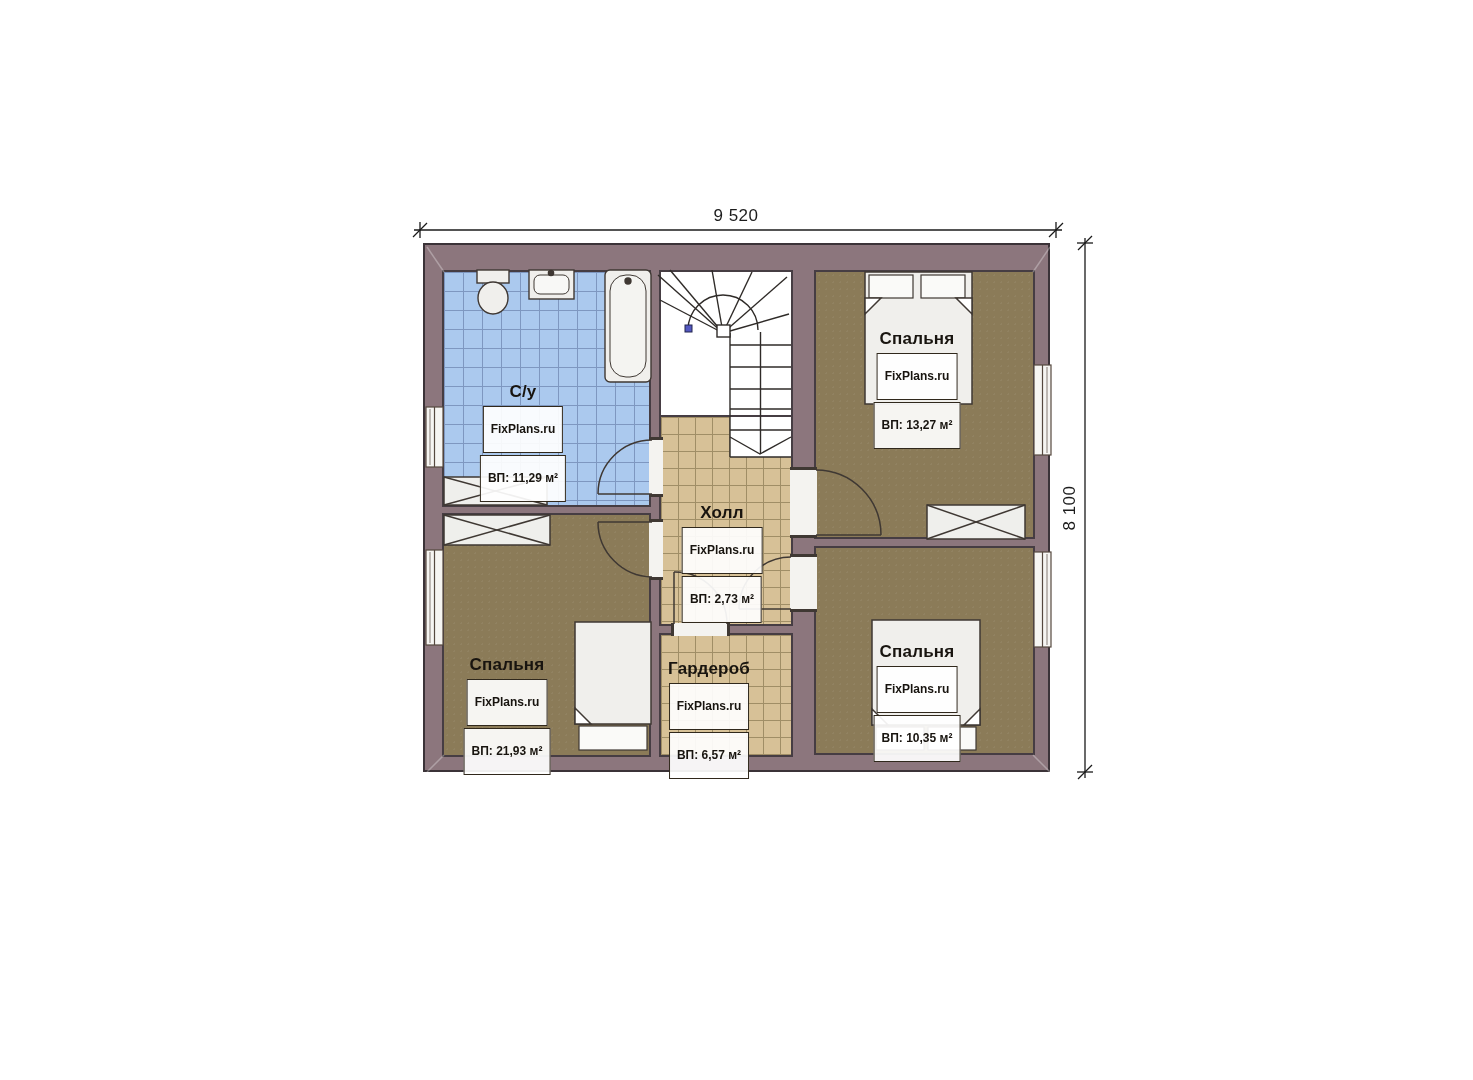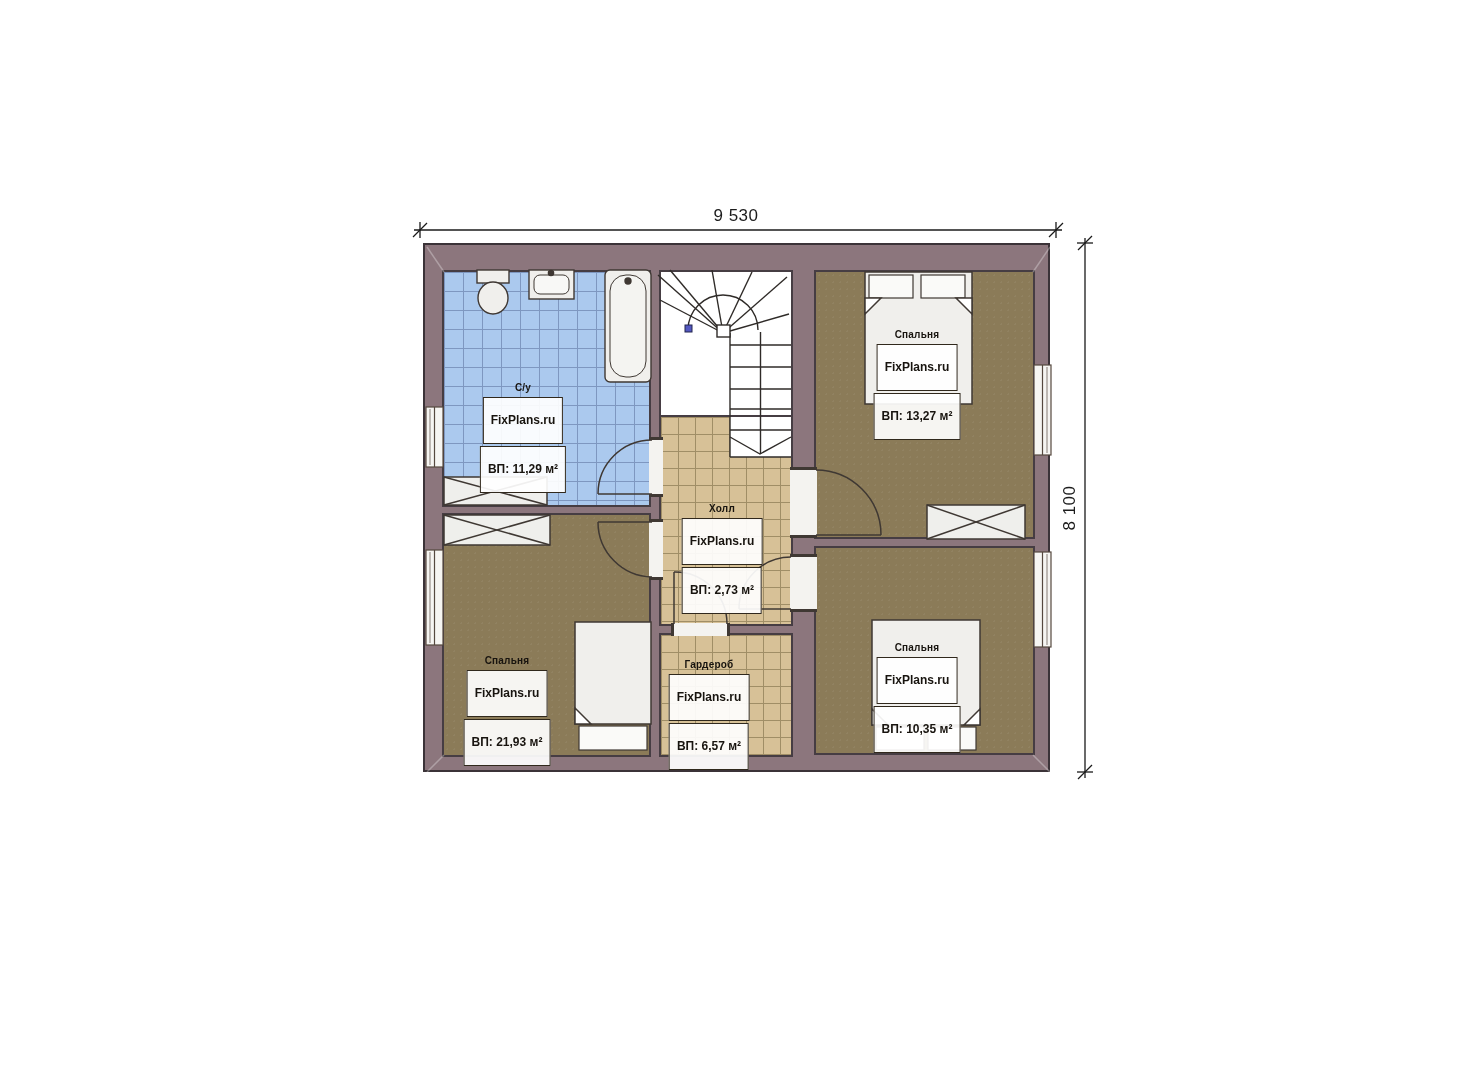--- a/index.html
+++ b/index.html
@@ -28,37 +28,37 @@
     background-image:radial-gradient(rgba(255,255,255,0.05) 1px,transparent 1px);
     background-size:7px 7px;}
   .white-floor{background:#ffffff;}
   .overlay{position:absolute;left:0;top:0;width:627px;height:529px;pointer-events:none;}
   .dim-svg{position:absolute;left:0;top:0;width:1473px;height:1080px;pointer-events:none;}
   .room-label{
     position:absolute;display:flex;flex-direction:column;align-items:center;
     transform:translateX(-50%);z-index:6;white-space:nowrap;
   }
   .room-name{
-    font-size:10px;font-weight:700;color:#18140f;margin-bottom:2px;letter-spacing:.2px;
+    font-size:17px;font-weight:700;color:#18140f;margin-bottom:2px;letter-spacing:.2px;
   }
   .label-box{
     border:1.5px solid #30281c;background:rgba(255,255,255,0.92);
     font-size:12px;font-weight:600;color:#18140f;
     padding:15px 7px;margin-top:2px;line-height:15px;
   }
   .dim-text{
     position:absolute;font-size:17px;color:#1c1c1c;text-align:center;
     letter-spacing:.5px;z-index:4;
   }
   .dim-right{transform:rotate(-90deg);}
 </style>
 </head>
 <body>
 
-<div class="dim-text" style="left:690px;top:206px;width:92px;">9 530</div>
+<div class="dim-text" style="left:690px;top:206px;width:92px;">9 520</div>
 <div class="dim-text dim-right" style="left:1024px;top:498px;width:92px;">8 100</div>
 
 <svg class="dim-svg">
   <g stroke="#1a1a1a" stroke-width="1.3">
     <line x1="414" y1="230" x2="1062" y2="230"></line>
     <line x1="413" y1="237" x2="427" y2="223"></line>
     <line x1="1049" y1="237" x2="1063" y2="223"></line>
     <line x1="420" y1="222" x2="420" y2="238"></line>
     <line x1="1056" y1="222" x2="1056" y2="238"></line>
   </g>

